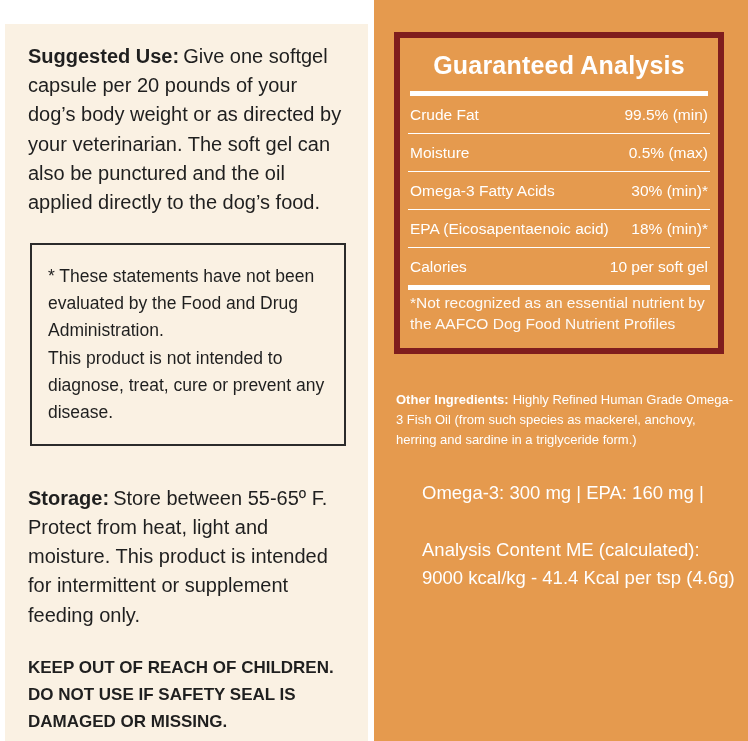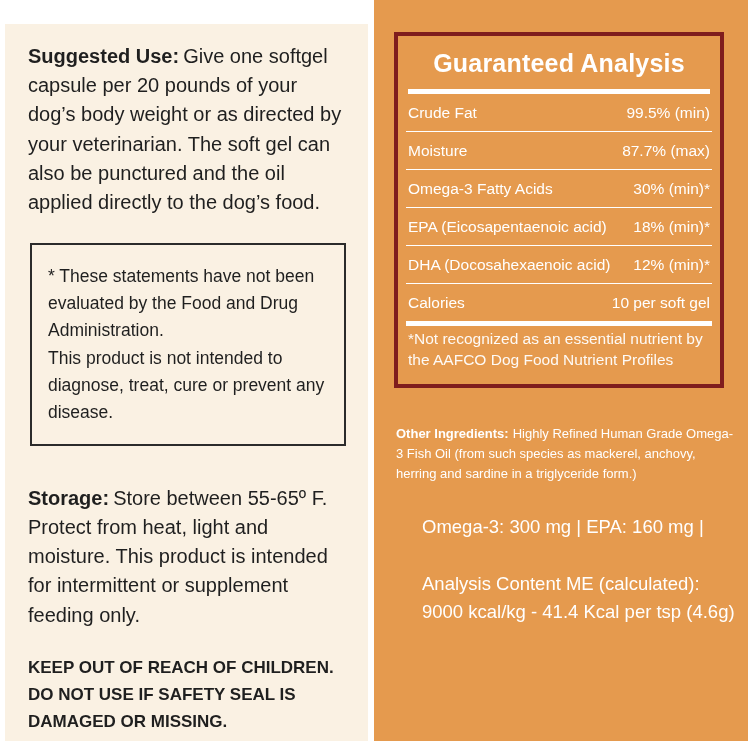--- a/index.html
+++ b/index.html
@@ -50,21 +50,21 @@
     font-size: 17px;
     font-weight: bold;
     line-height: 1.6;
     width: 330px;
   }
   
   .ga-box {
     box-sizing: border-box;
     margin: 32px 24px 0 20px;
     width: 330px;
-    border: 4px solid #7f1d1d;
+    border: 6px solid #7f1d1d;
   }
   .ga-title {
     font-size: 25px;
     font-weight: bold;
     text-align: center;
     padding: 13px 8px 11px 8px;
     letter-spacing: 0.2px;
   }
   .ga-rule { height: 5px; background: #ffffff; margin: 0 10px; }
   .ga-rows { padding: 0 8px; }
@@ -122,33 +122,29 @@
   <div class="ga-box">
     <div class="ga-title">Guaranteed Analysis</div>
     <div class="ga-rule"></div>
     <div class="ga-rows">
       <div class="ga-row">
         <span class="lbl">Crude Fat</span>
         <span class="val">99.5% (min)</span>
       </div>
       <div class="ga-row">
         <span class="lbl">Moisture</span>
-        <span class="val">87.7% (max)</span>
+        <span class="val">0.5% (max)</span>
       </div>
       <div class="ga-row">
         <span class="lbl">Omega-3 Fatty Acids</span>
         <span class="val">30% (min)*</span>
       </div>
       <div class="ga-row">
         <span class="lbl">EPA (Eicosapentaenoic acid)</span>
         <span class="val">18% (min)*</span>
-      </div>
-      <div class="ga-row">
-        <span class="lbl">DHA (Docosahexaenoic acid)</span>
-        <span class="val">12% (min)*</span>
       </div>
       <div class="ga-row last">
         <span class="lbl">Calories</span>
         <span class="val">10 per soft gel</span>
       </div>
     </div>
     <div class="ga-thick-rule"></div>
     <div class="ga-footnote">*Not recognized as an essential nutrient by the AAFCO Dog Food Nutrient Profiles</div>
   </div>
 

